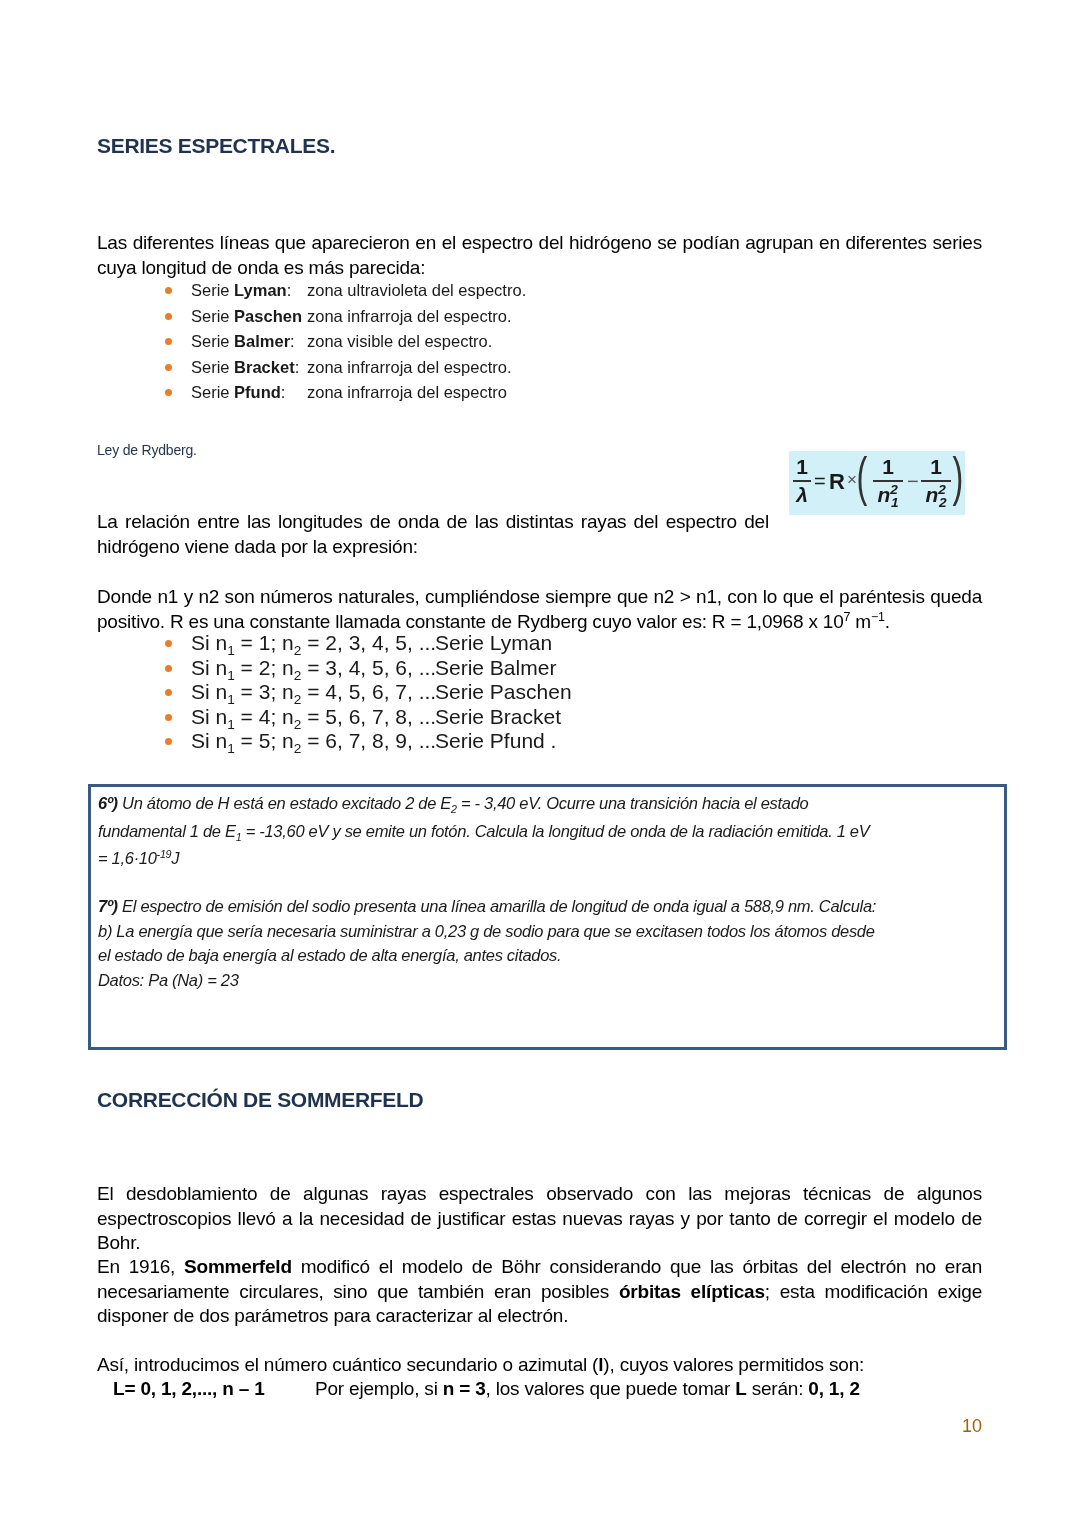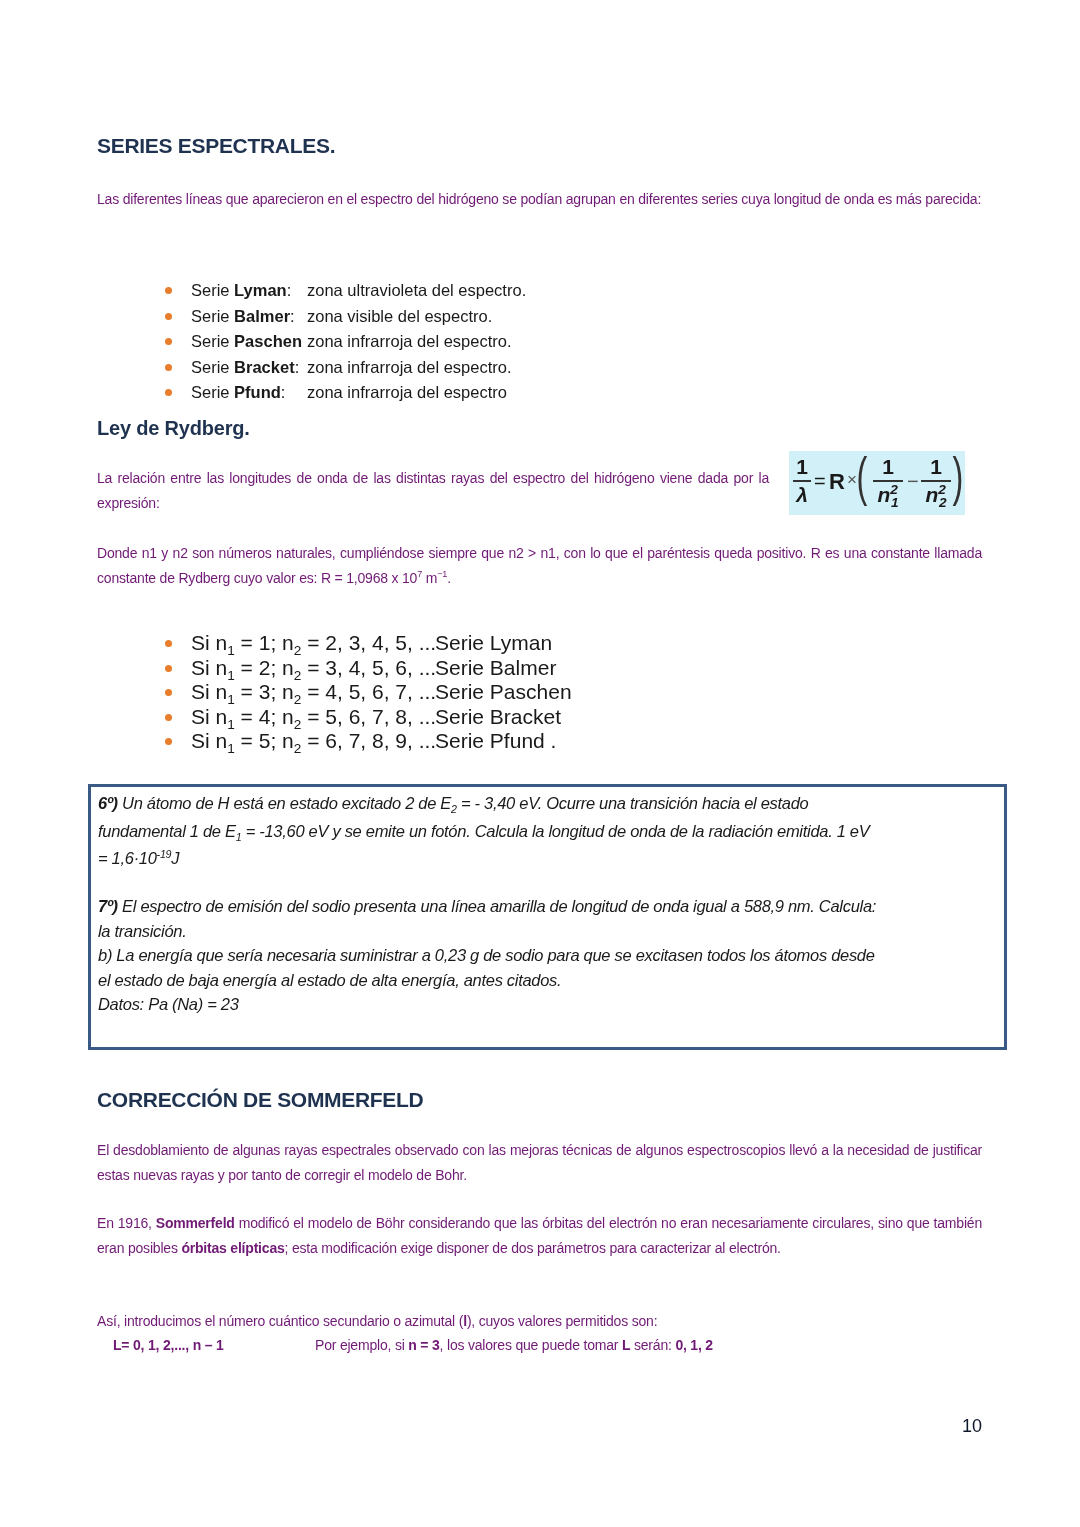--- a/index.html
+++ b/index.html
@@ -6,25 +6,25 @@
   body {
     width: 1080px; height: 1527px; position: relative; overflow: hidden;
     font-family: "Liberation Sans", sans-serif; color: #1a1a1a;
   }
   .abs { position: absolute; }
   .h1 {
     font-family: "Liberation Sans", sans-serif; font-weight: bold;
     color: #1f3350; font-size: 21px; letter-spacing: -0.3px;
   }
   .h2 {
-    font-family: "Liberation Sans", sans-serif; font-weight: bold;
-    color: #1f3350; font-size: 20px; letter-spacing: -0.2px;
+    font-family: "Liberation Sans", sans-serif; font-weight: normal;
+    color: #1f3350; font-size: 14px; letter-spacing: -0.2px; margin-top: 25px;
   }
   .p {
-    font-size: 14px; line-height: 24.5px; color: #701a75; letter-spacing: -0.2px;
+    font-size: 19px; line-height: 24.5px; color: #000000; letter-spacing: -0.2px; margin-top: 44px;
   }
   .justify { text-align: justify; text-align-last: left; }
   ul.bul { list-style: none; margin: 16px; padding: 0; }
   ul.bul li { position: relative; padding-left: 0; white-space: nowrap; }
   .dot {
     position: absolute; left: -26px; width: 7px; height: 7px; border-radius: 50%;
     background: #e87d2b;
   }
   .b { font-weight: bold; }
   .series li { font-size: 16.5px; line-height: 25.5px; }
@@ -45,33 +45,33 @@
   .frac .den { font-size: 21px; line-height: 24px; font-style: italic; }
   .op { position: absolute; font-size: 20px; }
   .paren { position: absolute; font-size: 54px; font-weight: 100; color: #333; top: -6px; transform: scaleX(0.6); }
 
   .box {
     left: 88px; top: 784px; width: 919px; height: 266px;
     border: 3px solid #3a5a86; box-sizing: border-box;
   }
   .it { font-style: italic; }
   .exlines { font-size: 16.5px; letter-spacing: -0.3px; color: #1a1a1a; }
-  .pagenum { font-size: 18px; color: #0f172a; }
+  .pagenum { font-size: 18px; color: #a16207; }
 </style>
 </head>
 <body>
 
 <div class="abs h1" style="left:97px; top:134px;">SERIES ESPECTRALES.</div>
 
 <div class="abs p justify" style="left:97px; top:187px; width:885px;">Las diferentes líneas que aparecieron en el espectro del hidrógeno se podían agrupan en diferentes series cuya longitud de onda es más parecida:</div>
 
 <ul class="abs bul series" style="left:175px; top:262px;">
   <li><span class="dot"></span><span class="ser-label"><span>Serie </span><span class="b">Lyman</span><span>:</span></span><span>zona ultravioleta del espectro.</span></li>
+  <li><span class="dot"></span><span class="ser-label"><span>Serie </span><span class="b">Paschen</span><span></span></span><span>zona infrarroja del espectro.</span></li>
   <li><span class="dot"></span><span class="ser-label"><span>Serie </span><span class="b">Balmer</span><span>:</span></span><span>zona visible del espectro.</span></li>
-  <li><span class="dot"></span><span class="ser-label"><span>Serie </span><span class="b">Paschen</span><span></span></span><span>zona infrarroja del espectro.</span></li>
   <li><span class="dot"></span><span class="ser-label"><span>Serie </span><span class="b">Bracket</span><span>:</span></span><span>zona infrarroja del espectro.</span></li>
   <li><span class="dot"></span><span class="ser-label"><span>Serie </span><span class="b">Pfund</span><span>:</span></span><span>zona infrarroja del espectro</span></li>
 </ul>
 
 <div class="abs h2" style="left:97px; top:417px;">Ley de Rydberg.</div>
 
 <div class="abs p justify" style="left:97px; top:466px; width:672px;">La relación entre las longitudes de onda de las distintas rayas del espectro del hidrógeno viene dada por la expresión:</div>
 
 <div class="abs formula">
   <div class="frac" style="left:4px; top:4px; width:18px;">
@@ -114,21 +114,20 @@
 </div>
 <div class="abs exlines it" style="left:98px; top:818px; width:884px; line-height:26px; white-space:nowrap;">
   <span>fundamental 1 de E</span><sub>1</sub><span> = -13,60 eV y se emite un fotón. Calcula la longitud de onda de la radiación emitida. 1 eV</span>
 </div>
 <div class="abs exlines it" style="left:98px; top:845px; line-height:26px;">
   <span>= 1,6·10</span><sup>-19</sup><span>J</span>
 </div>
 
 <div class="abs exlines it" style="left:98px; top:894px; width:890px; line-height:24.5px; white-space:nowrap;">
   <div><span class="b">7º)</span><span> El espectro de emisión del sodio presenta una línea amarilla de longitud de onda igual a 588,9 nm. Calcula:</span></div>
-  <div>la transición.</div>
   <div>b) La energía que sería necesaria suministrar a 0,23 g de sodio para que se excitasen todos los átomos desde</div>
   <div>el estado de baja energía al estado de alta energía, antes citados.</div>
   <div>Datos: Pa (Na) = 23</div>
 </div>
 
 <div class="abs h1" style="left:97px; top:1088px;">CORRECCIÓN DE SOMMERFELD</div>
 
 <div class="abs p justify" style="left:97px; top:1138px; width:885px;">El desdoblamiento de algunas rayas espectrales observado con las mejoras técnicas de algunos espectroscopios llevó a la necesidad de justificar estas nuevas rayas y por tanto de corregir el modelo de Bohr.</div>
 
 <div class="abs p justify" style="left:97px; top:1211px; width:885px;"><span>En 1916, </span><span class="b">Sommerfeld</span><span> modificó el modelo de Böhr considerando que las órbitas del electrón no eran necesariamente circulares, sino que también eran posibles </span><span class="b">órbitas elípticas</span><span>; esta modificación exige disponer de dos parámetros para caracterizar al electrón.</span></div>

